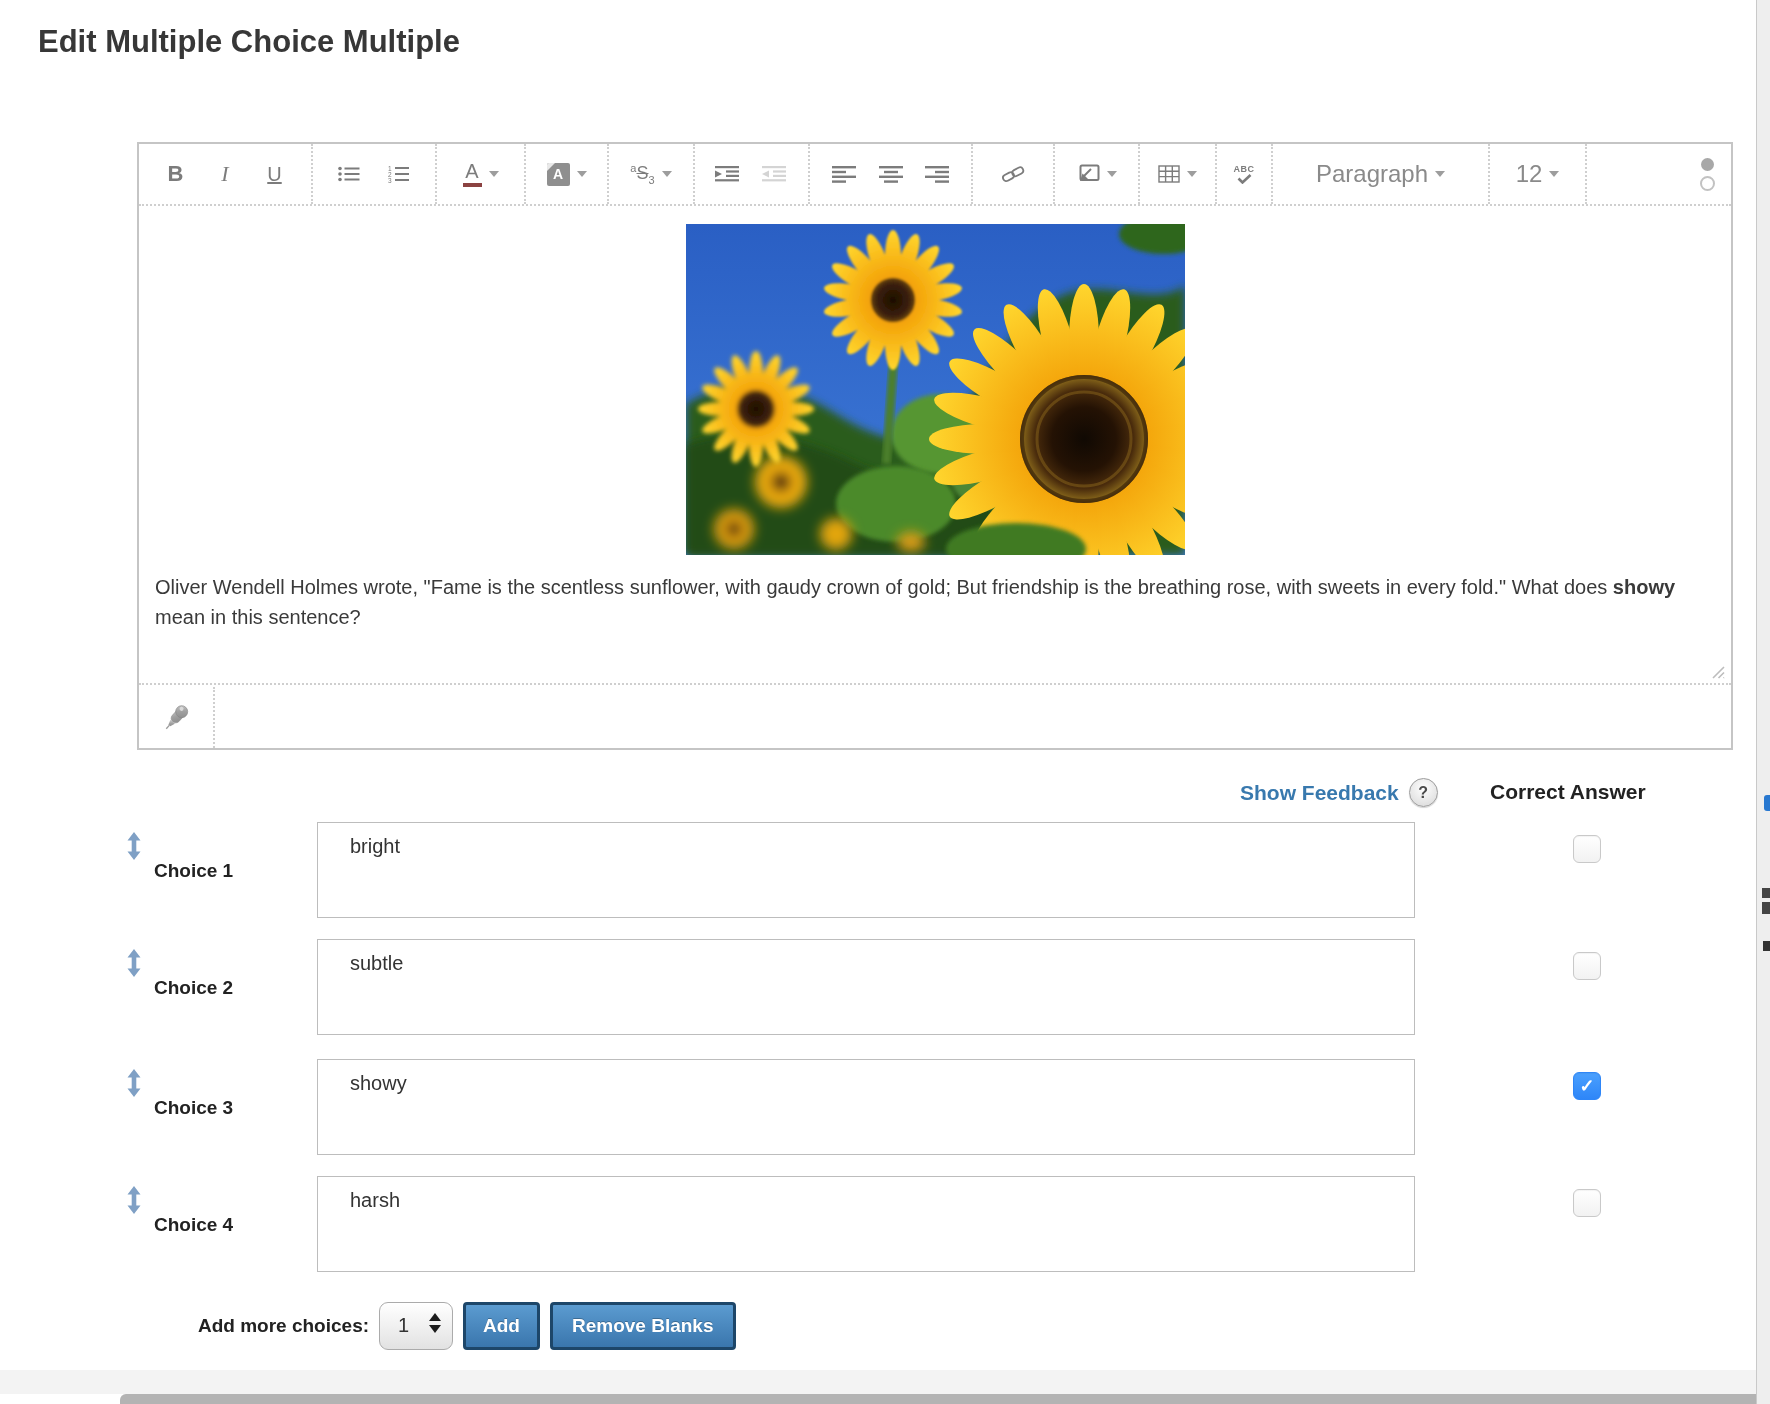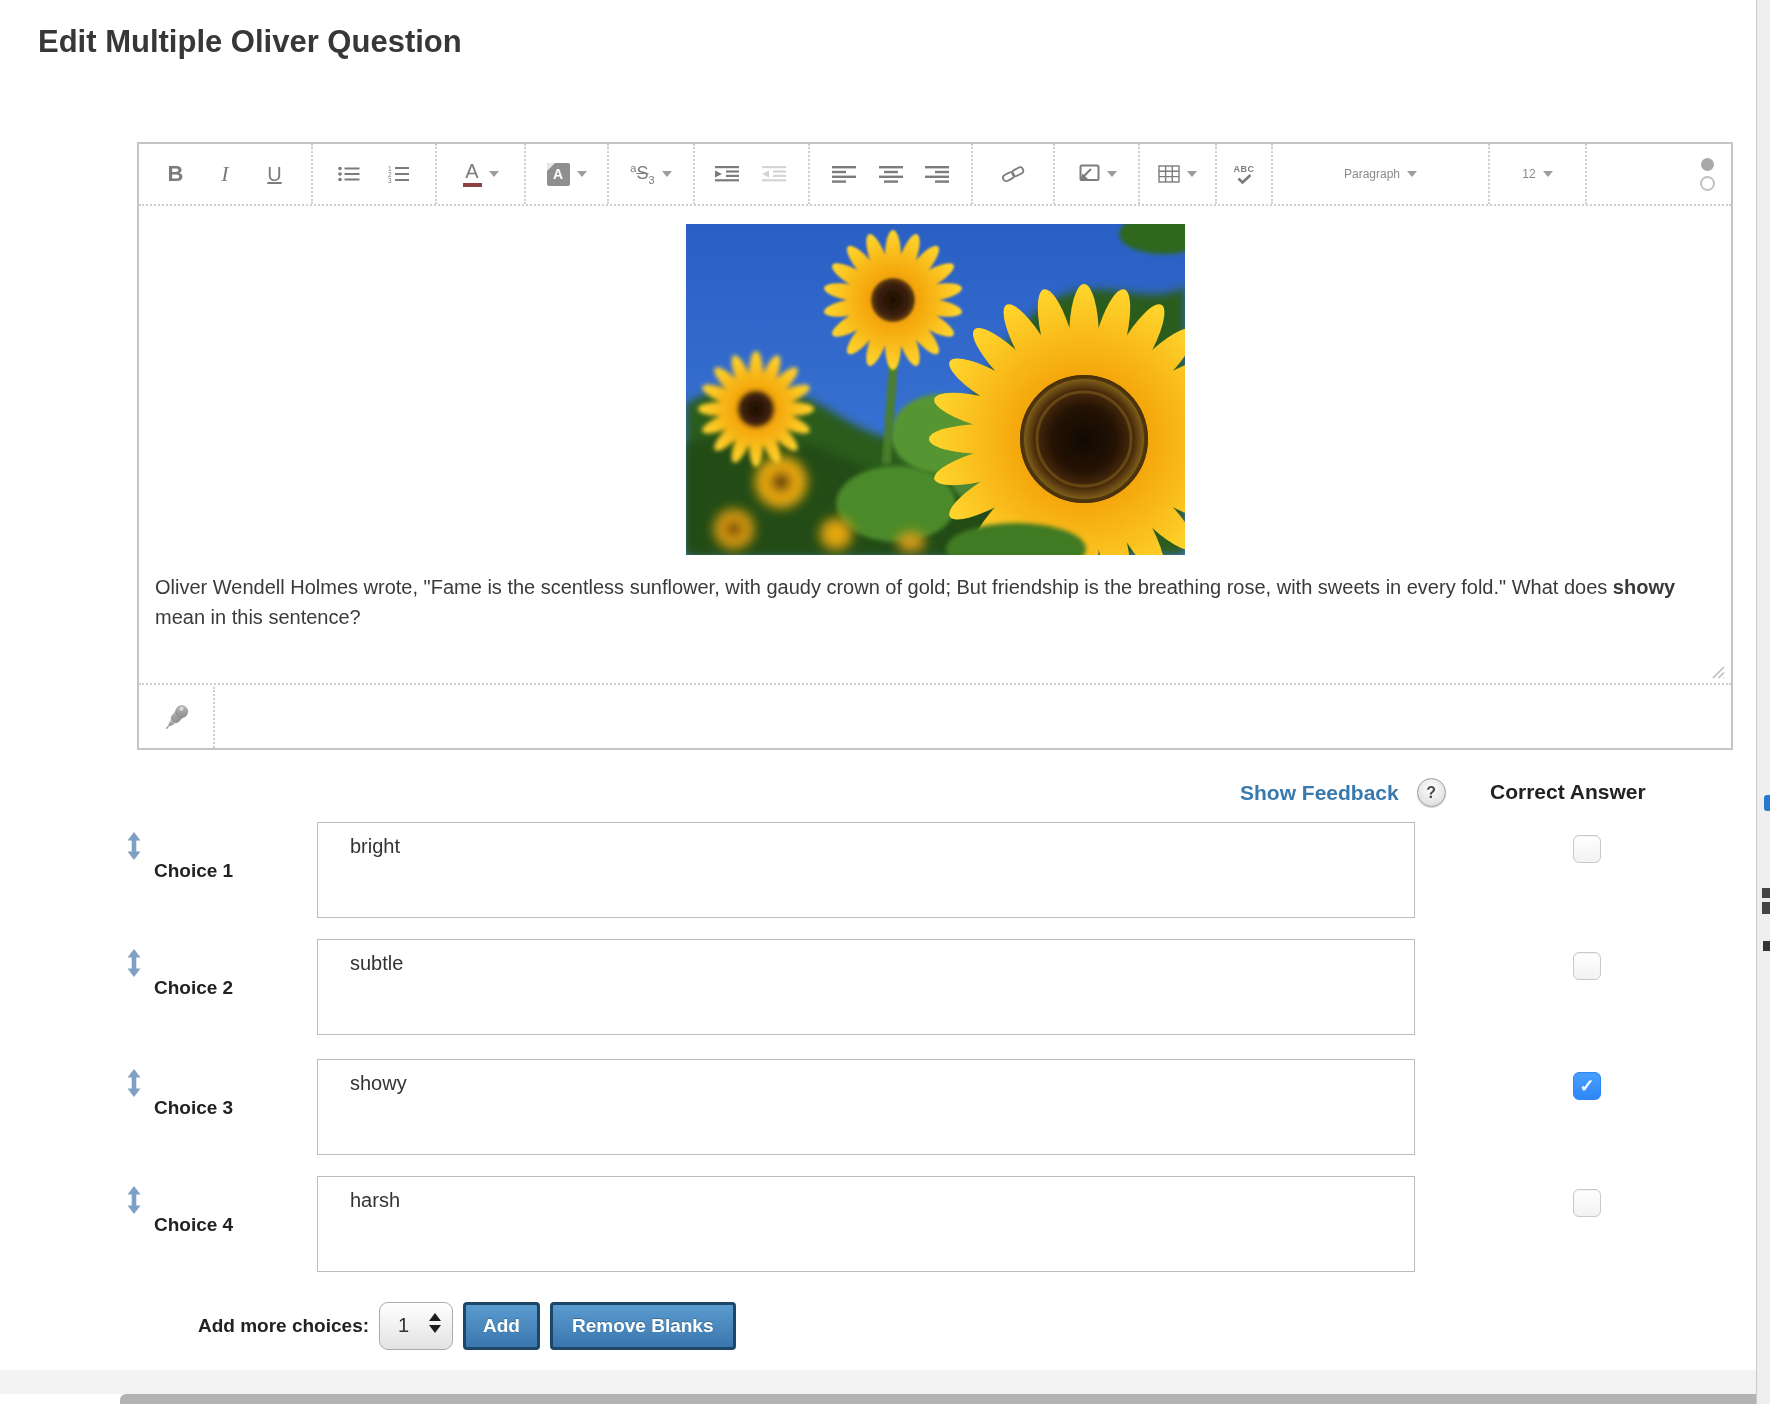--- a/index.html
+++ b/index.html
@@ -33,41 +33,41 @@
   .bc-box{position:relative;width:23px;height:23px;background:#8f8f8f;border-radius:2px;
           display:flex;align-items:center;justify-content:center;overflow:hidden;}
   .bc-box .ltr{color:#fff;font-weight:bold;font-size:14px;}
   .bc-box .notch{position:absolute;left:0;top:0;width:0;height:0;
                  border-top:8px solid #e9e9e9;border-right:8px solid transparent;}
   .scr{font-size:18px;color:#7c7c7c;}
   .scr sup,.scr sub{font-size:11px;}
   .scr s{text-decoration:line-through;}
   .abc-stack{display:flex;flex-direction:column;align-items:center;line-height:1;}
   .abc-stack .abc-t{font-size:9px;font-weight:bold;letter-spacing:0.5px;}
-  .tb-text{font-size:12px;color:#8a8a8a;}
+  .tb-text{font-size:24px;color:#8a8a8a;}
   #tb-dots{margin-left:auto;margin-right:16px;align-self:center;display:flex;
            flex-direction:column;align-items:center;gap:5px;}
   .dot-filled{width:13px;height:13px;border-radius:50%;background:#a8a8a8;}
   .dot-hollow{width:11px;height:11px;border-radius:50%;border:2px solid #c2c2c2;background:#fff;}
 
   
   #content{position:absolute;left:0;top:64px;width:100%;height:477px;border-bottom:2px dotted #cfcfcf;
            box-sizing:border-box;overflow:hidden;}
   .photo{display:block;margin:16px auto 0;}
   #question-p{margin:17px 14px 0 16px;font-size:20px;line-height:30px;color:#3a3a3a;}
   #question-p .b{font-weight:bold;}
   #resize-handle{position:absolute;right:5px;bottom:3px;cursor:nwse-resize;}
 
   
   #ed-footer{position:absolute;left:0;top:543px;width:100%;height:61px;display:flex;}
   #mic-cell{width:76px;height:100%;border-right:2px dotted #cfcfcf;display:flex;
             align-items:center;justify-content:center;box-sizing:border-box;cursor:pointer;}
 
   
-  #feedback-row{left:1240px;top:778px;display:flex;align-items:center;gap:18px;}
+  #feedback-row{left:1240px;top:778px;display:flex;align-items:center;gap:10px;}
   #show-feedback{color:#3879ae;font-weight:bold;font-size:21px;cursor:pointer;}
   #help-circle{width:27px;height:27px;border-radius:50%;border:1px solid #9c9c9c;
                background:radial-gradient(circle at 50% 35%,#fefefe,#d7d7d7);
                box-shadow:0 1px 1px rgba(0,0,0,.18);display:flex;align-items:center;
                justify-content:center;font-size:16px;font-weight:bold;color:#4a4a4a;cursor:pointer;}
   #correct-answer-label{left:1490px;top:780px;font-size:21px;font-weight:bold;color:#222;}
 
   
   .choice-row{left:0;width:1770px;height:96px;}
   .drag{left:126px;top:10px;cursor:grab;}
@@ -111,21 +111,21 @@
   .sliver-blue{top:795px;width:6px;height:16px;background:#2878d0;border-radius:3px 0 0 3px;}
   .sliver-d1{top:888px;width:8px;height:10px;background:#444;}
   .sliver-d2{top:902px;width:8px;height:12px;background:#444;}
   .sliver-d3{top:941px;width:7px;height:10px;background:#333;}
 </style>
 </head>
 <body>
 
 <div id="page">
 
-  <div class="abs" id="page-title">Edit Multiple Oliver Question</div>
+  <div class="abs" id="page-title">Edit Multiple Choice Multiple</div>
 
   <div class="abs" id="editor">
 
     <div id="toolbar">
       <div class="tb-group g-biu">
         <div class="tb-btn tb-b">B</div>
         <div class="tb-btn tb-i">I</div>
         <div class="tb-btn tb-u">U</div>
       </div>
 

